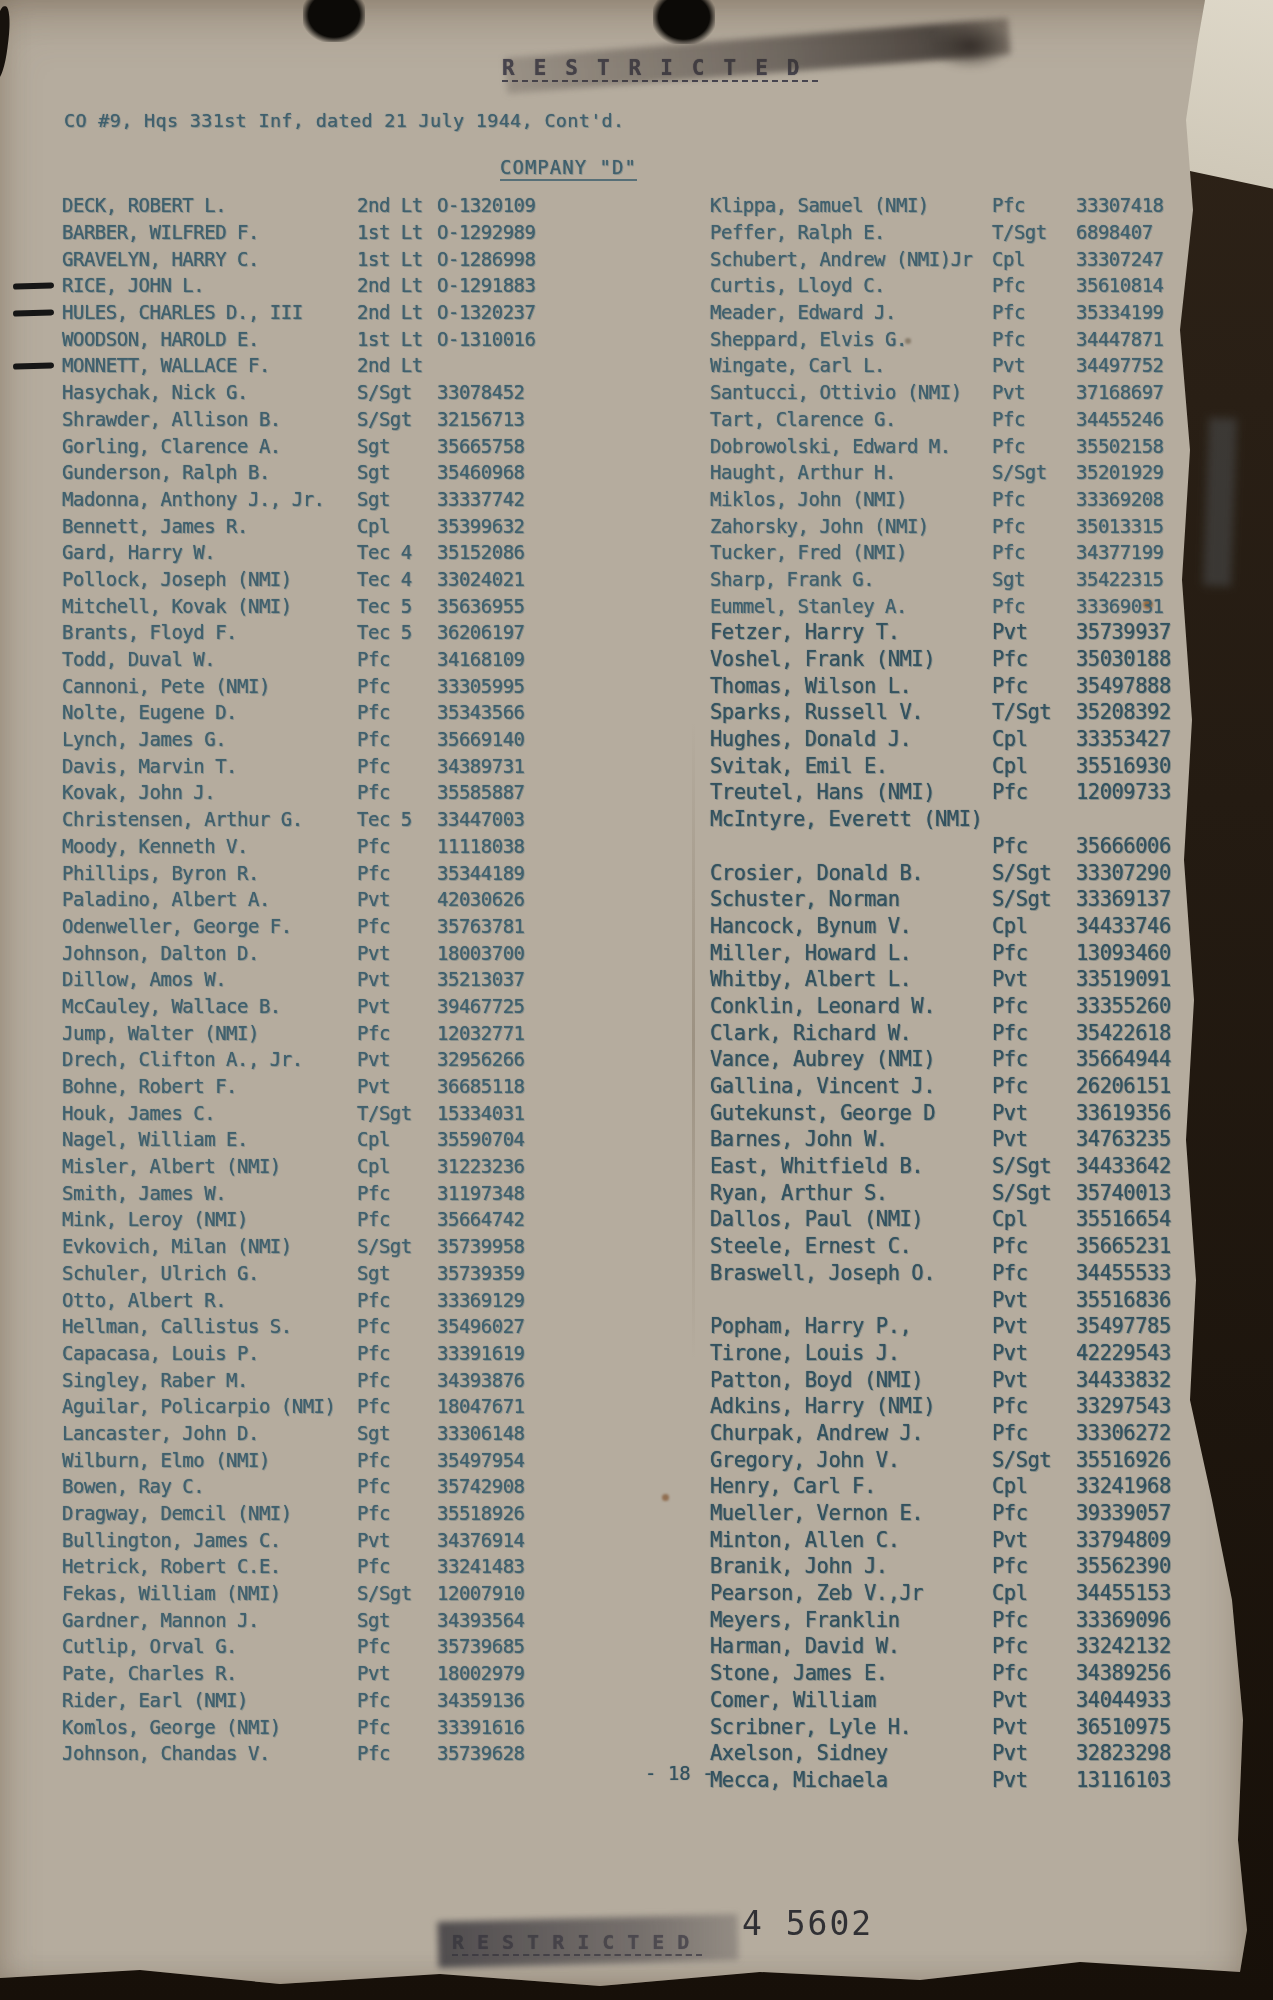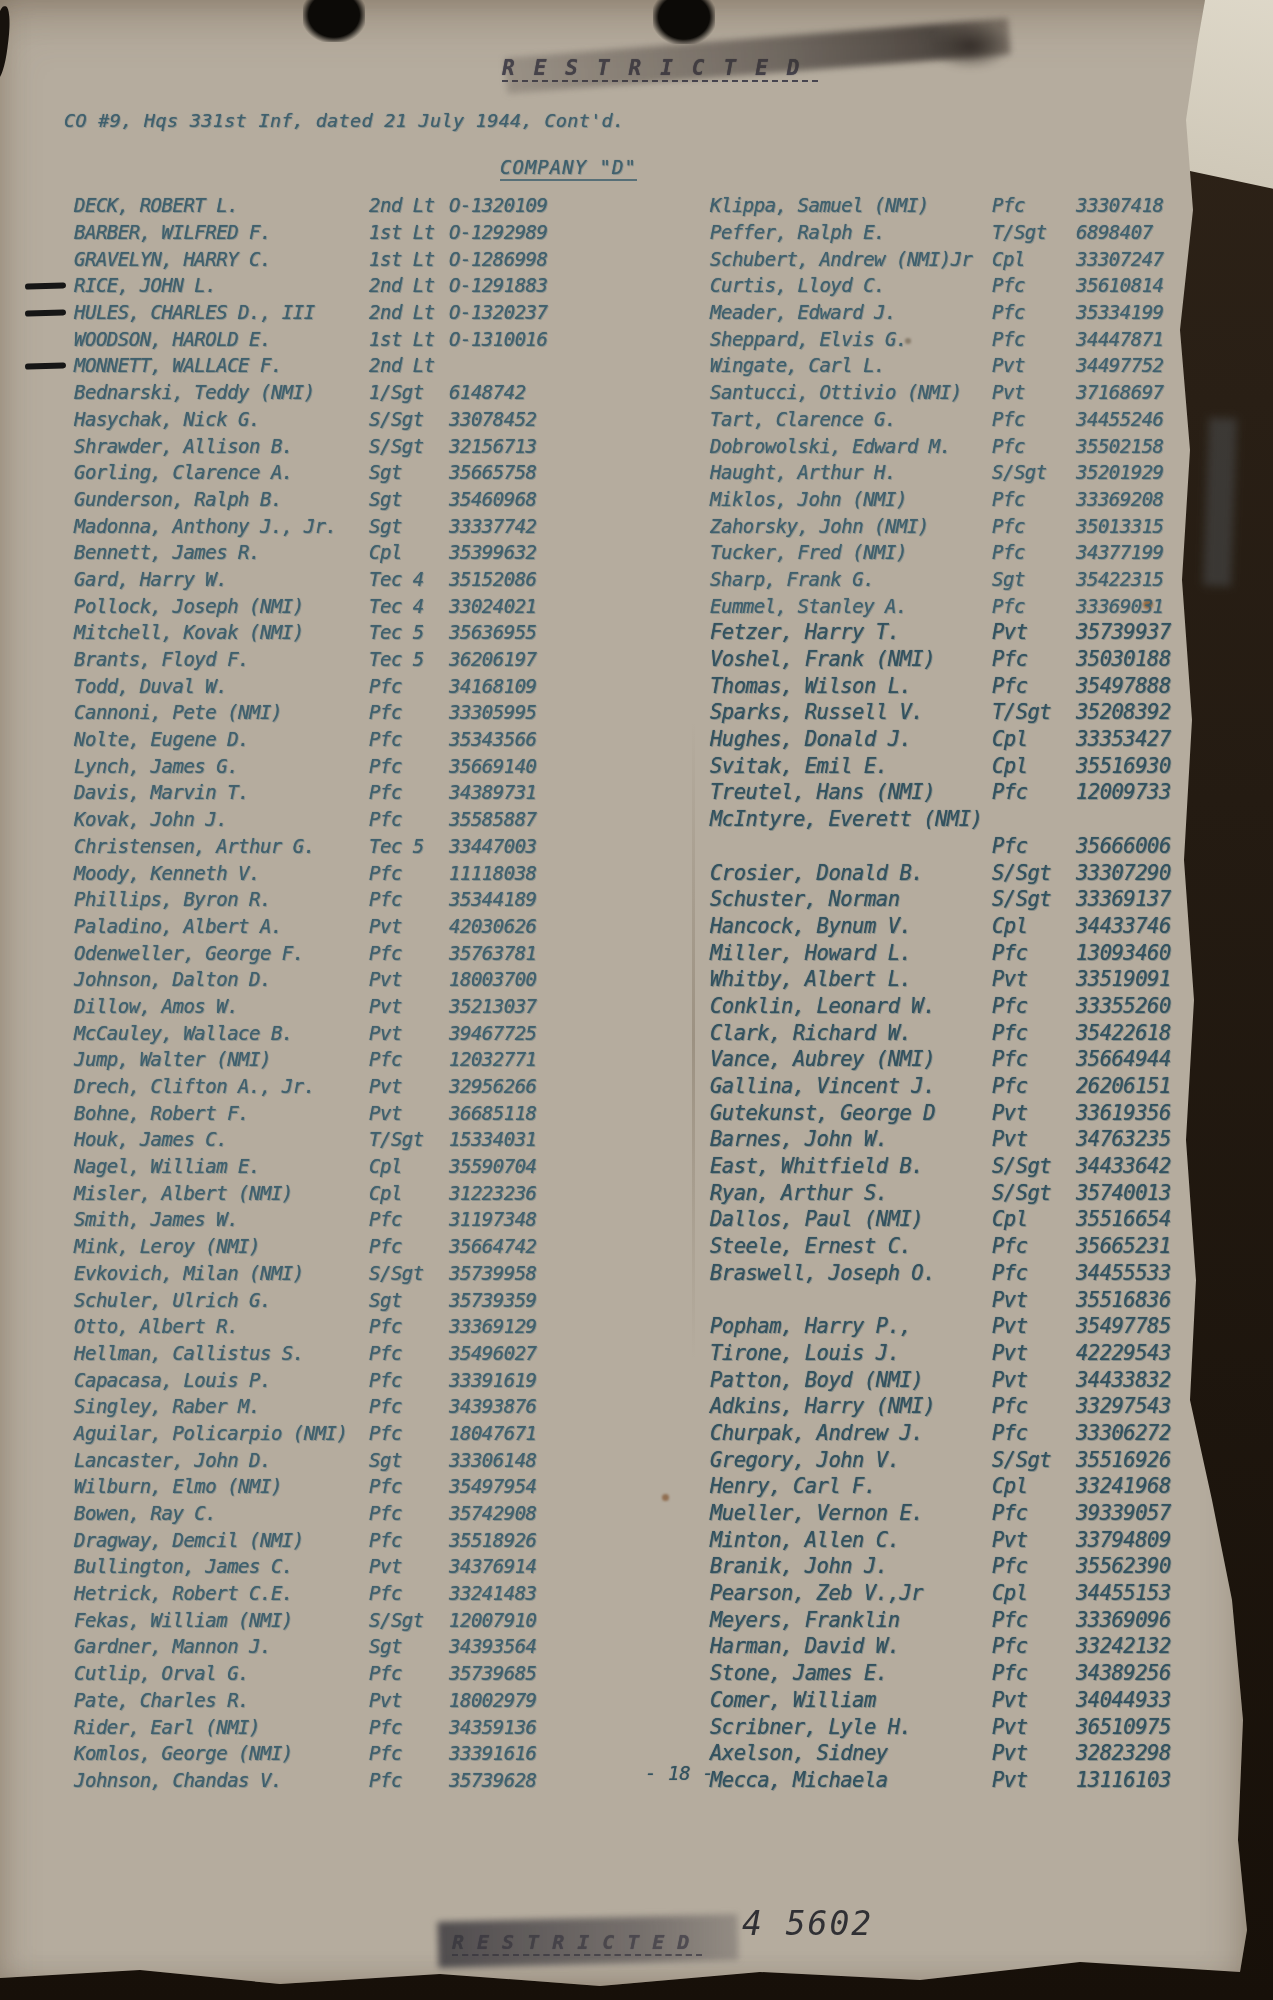--- a/index.html
+++ b/index.html
@@ -1,20 +1,19 @@
 <!DOCTYPE html>
 <html><head>
 <meta charset="utf-8">
 <style>
   html,body{margin:0;padding:0;background:#14100b;}
   #page{
     position:relative;width:1273px;height:2000px;overflow:hidden;
     background:linear-gradient(180deg,#2e2318 0%,#241b12 40%,#171009 100%);
     font-family:"DejaVu Sans Mono","Liberation Mono",monospace;
-    font-style:italic;
   }
   
   .torn-backing{position:absolute;left:1178px;top:-34px;width:140px;height:215px;
     background:linear-gradient(180deg,#e0dacb,#cfc8b8);transform:rotate(12deg);z-index:1;}
   
   .paper{position:absolute;inset:0;z-index:2;
     background:
       radial-gradient(ellipse 420px 300px at 14% 7%, rgba(151,136,116,.35), transparent 70%),
       radial-gradient(ellipse 520px 420px at 82% 18%, rgba(158,140,118,.30), transparent 70%),
       radial-gradient(ellipse 700px 560px at 48% 46%, rgba(205,199,184,.28), transparent 72%),
@@ -67,21 +66,21 @@
   .smudge-top-blob{left:928px;top:22px;width:85px;height:48px;border-radius:50%;
     background:radial-gradient(ellipse,rgba(40,34,30,.8),rgba(40,34,30,0) 70%);filter:blur(3px);}
   .smudge-bottom{left:438px;top:1918px;width:300px;height:46px;transform:rotate(-1.5deg);
     background:linear-gradient(90deg,rgba(52,50,56,.78),rgba(70,66,70,.55) 70%,rgba(70,66,70,.30));
     filter:blur(3px);}
   .frame-number{position:absolute;left:742px;top:1904px;font-size:33px;letter-spacing:2px;
     color:#303034;z-index:6;font-family:"DejaVu Sans Mono","Liberation Mono",monospace;}
 
   
   .col{position:absolute;top:192px;z-index:4;}
-  .col-left{left:74px;width:560px;}
+  .col-left{left:62px;width:560px;}
   .col-right{left:710px;width:492px;}
   .row{display:grid;height:26.7px;align-items:center;position:relative;}
   .col-left .row{grid-template-columns:295px 80px 1fr;}
   .col-right .row{grid-template-columns:282px 84px 1fr;}
   .row span{font-size:19px;letter-spacing:-.5px;white-space:nowrap;overflow:visible;}
   .row.style-b span{font-size:20.5px;color:#33525f;
     text-shadow:0 0 1px rgba(51,82,95,.85),1px .5px .5px rgba(51,82,95,.3);}
   .row.dash::before{content:"";position:absolute;left:-49px;top:11px;width:41px;height:6px;
     background:#161616;border-radius:3px;transform:rotate(-2deg);}
 </style>
@@ -138,25 +137,20 @@
     <span class="name">WOODSON, HAROLD E.</span>
     <span class="rank">1st Lt</span>
     <span class="serial">O-1310016</span>
   </div>
       <div class="row ink dash">
     <span class="name">MONNETT, WALLACE F.</span>
     <span class="rank">2nd Lt</span>
     <span class="serial"></span>
   </div>
       <div class="row ink">
-    <span class="name">Bednarski, Teddy (NMI)</span>
-    <span class="rank">1/Sgt</span>
-    <span class="serial">6148742</span>
-  </div>
-      <div class="row ink">
     <span class="name">Hasychak, Nick G.</span>
     <span class="rank">S/Sgt</span>
     <span class="serial">33078452</span>
   </div>
       <div class="row ink">
     <span class="name">Shrawder, Allison B.</span>
     <span class="rank">S/Sgt</span>
     <span class="serial">32156713</span>
   </div>
       <div class="row ink">

